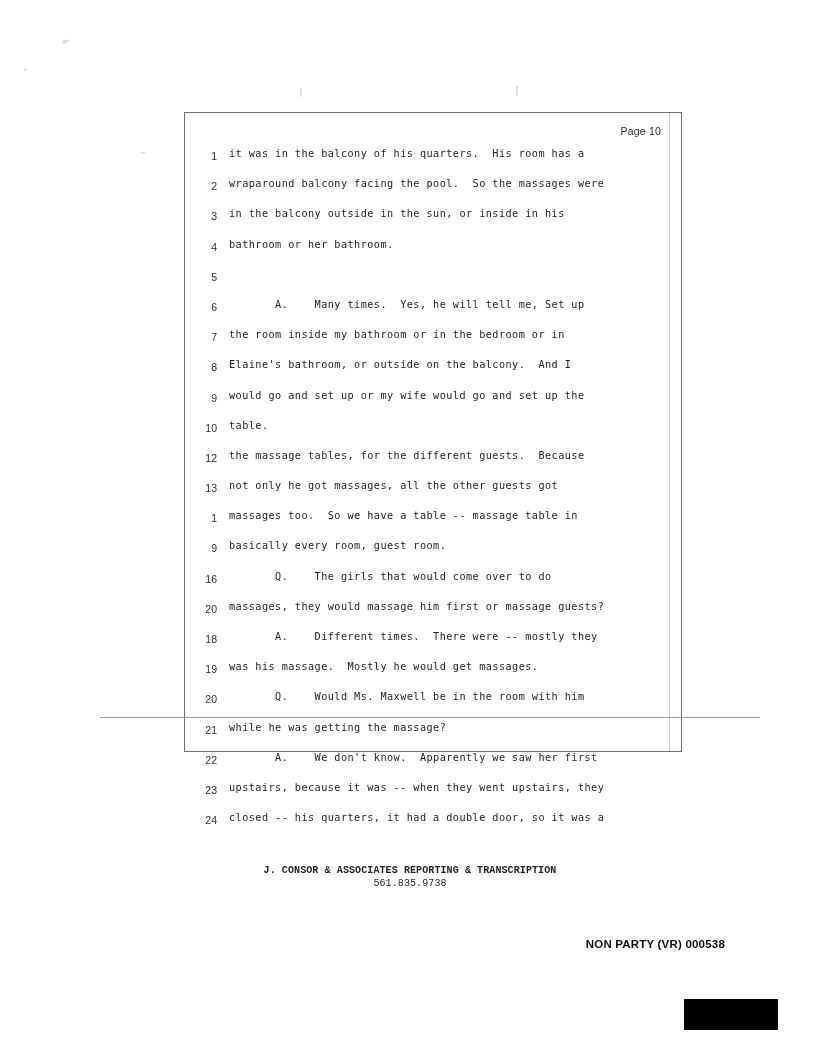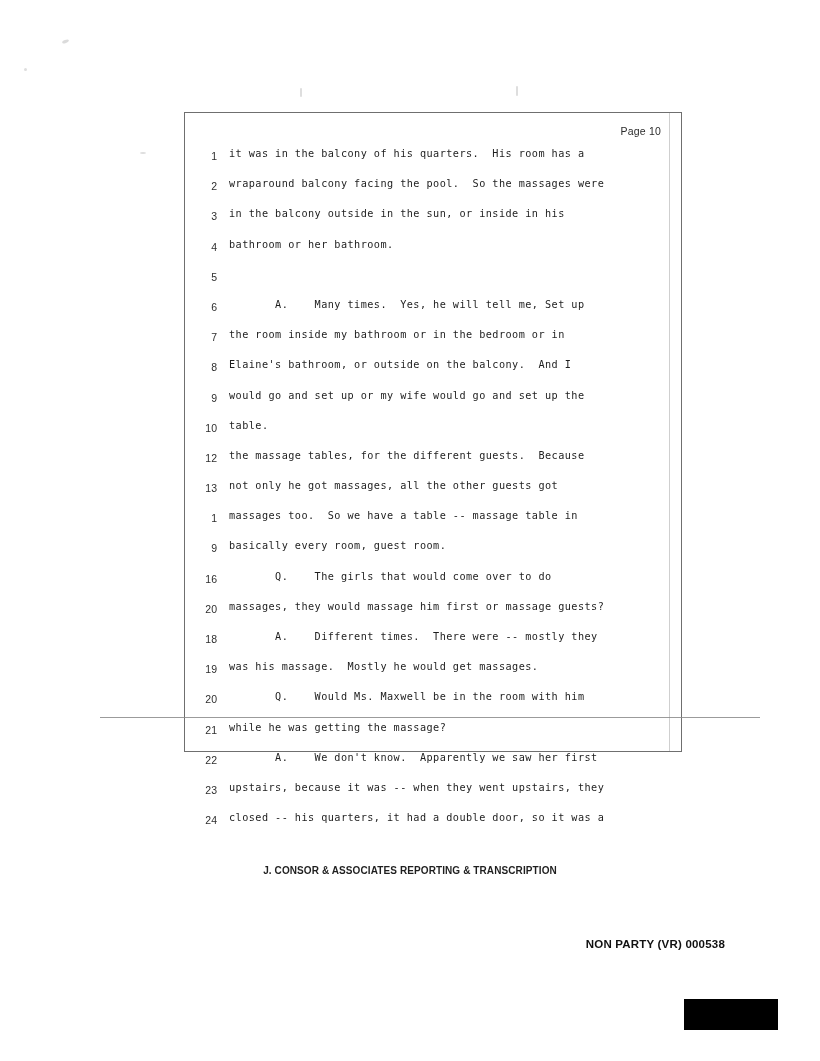--- a/index.html
+++ b/index.html
@@ -104,20 +104,21 @@
   .footer {
     position: absolute;
     left: 0;
     right: 0;
     top: 864px;
     text-align: center;
     font-size: 10px;
     line-height: 13px;
     color: #1f1f1f;
     letter-spacing: .1px;
+    font-family: Liberation Mono, monospace;
   }
   .footer .firm { font-weight: 600; }
   .footer .phone { font-weight: 500; }
 
   .bates {
     position: absolute;
     right: 95px;
     top: 938px;
     font-size: 11.5px;
     font-weight: 700;
@@ -241,17 +242,18 @@
       <div class="line-text">closed -- his quarters, it had a double door, so it was a</div>
     </div>
 
   </div>
 </div>
 
 <div class="fold-line"></div>
 
 <div class="footer">
   <div class="firm">J. CONSOR &amp; ASSOCIATES REPORTING &amp; TRANSCRIPTION</div>
+  <div class="phone">561.835.9738</div>
 </div>
 
 <div class="bates">NON PARTY (VR) 000538</div>
 
 <div class="redaction"></div>
 
 </body></html>

